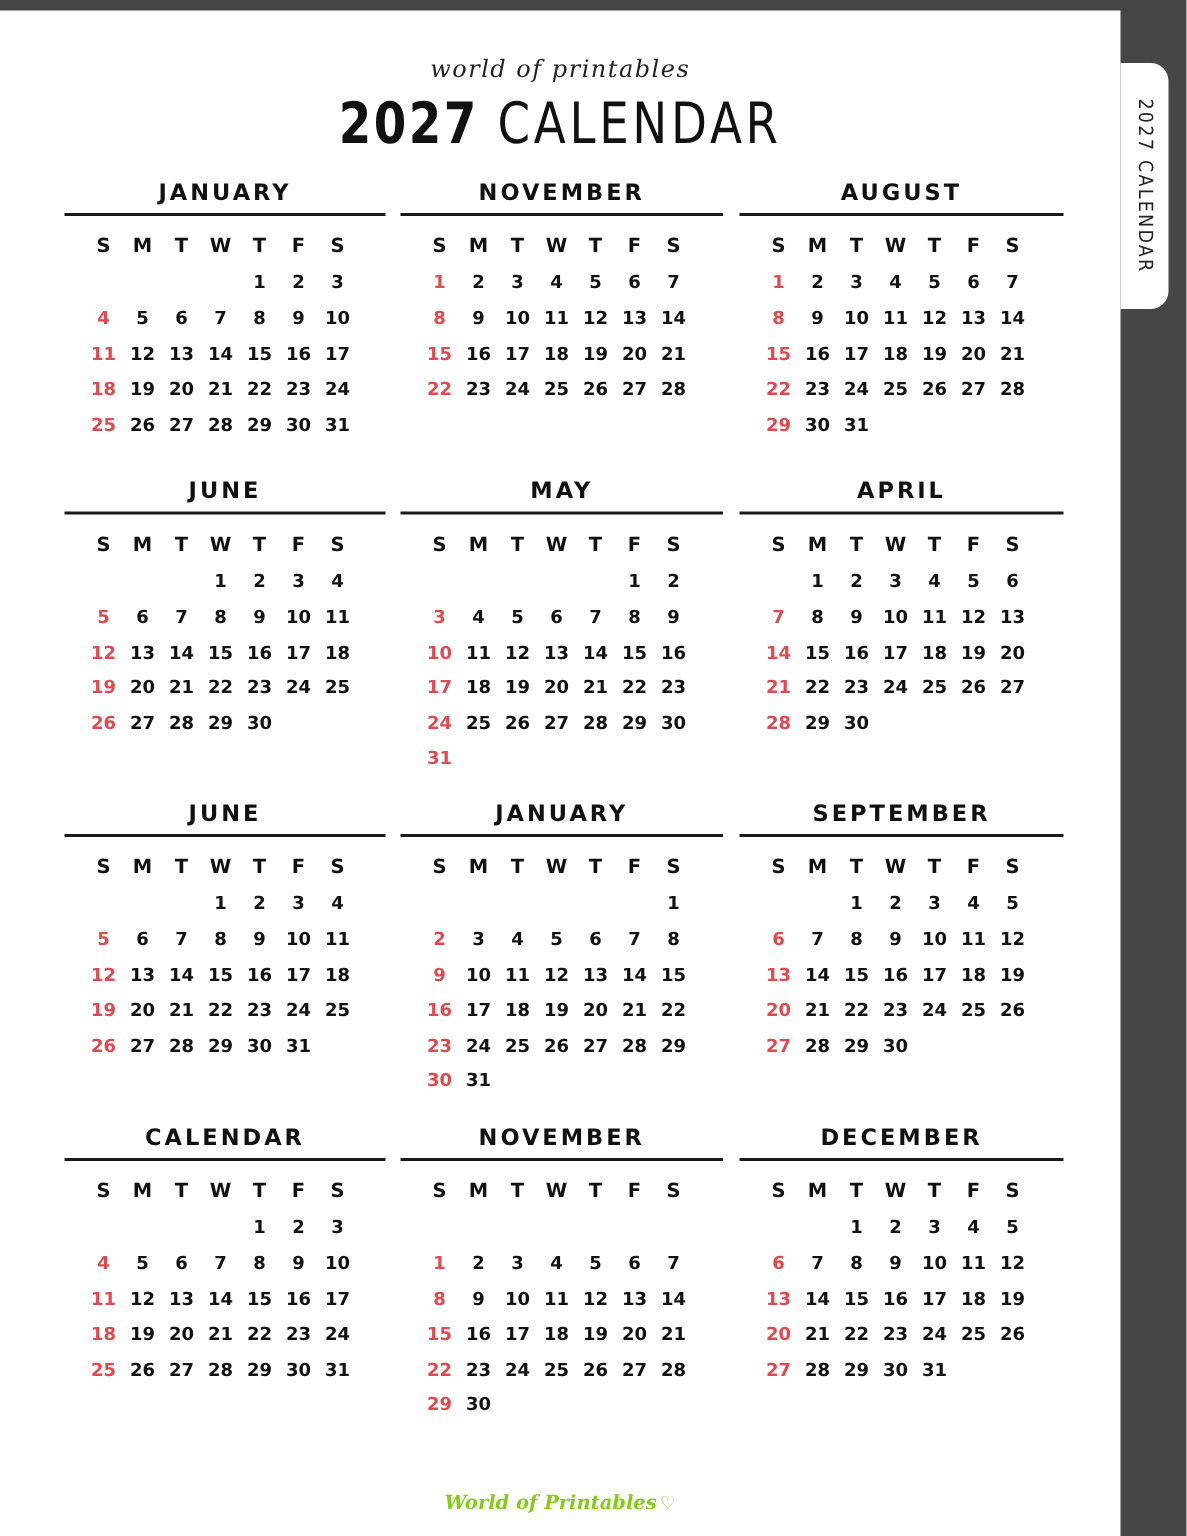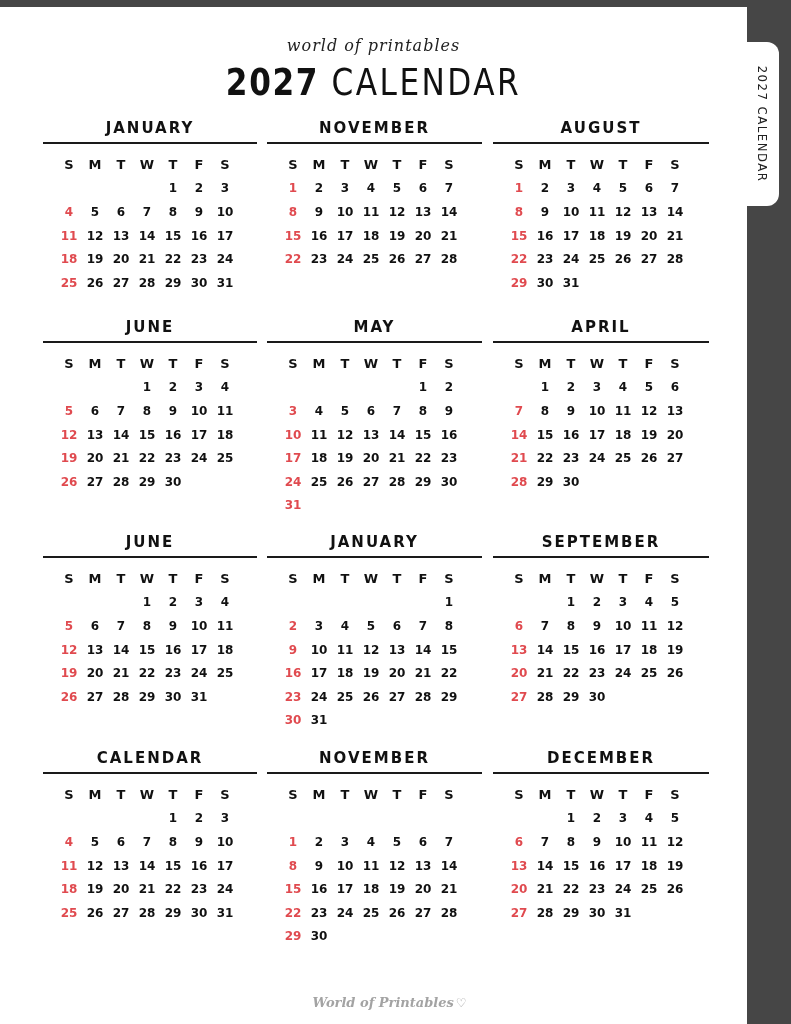--- a/index.html
+++ b/index.html
@@ -56,21 +56,21 @@
   .wk, .row { display: flex; height: 23.6px; align-items: center; }
   .wk span, .row span {
     width: 26px; text-align: center;
     font-size: 12px; font-weight: bold; color: #111;
   }
   .wk span { font-size: 13px; }
   .row span.sun { color: #e04a4f; }
   .footer {
     position: absolute; left: 0; top: 995px; width: 747px; text-align: center;
     font-family: "DejaVu Serif", serif; font-style: italic; font-weight: bold;
-    font-size: 13px; color: #a3a3a3; padding-left: 16px;
+    font-size: 13px; color: #84cc16;
   }
   .heart { font-style: normal; font-weight: normal; font-size: 12px; margin-left: 2px; }
 </style>
 </head>
 <body>
 
 <div class="page"></div>
 
 <div class="tab">
   <div class="tab-text">2027 CALENDAR</div>

